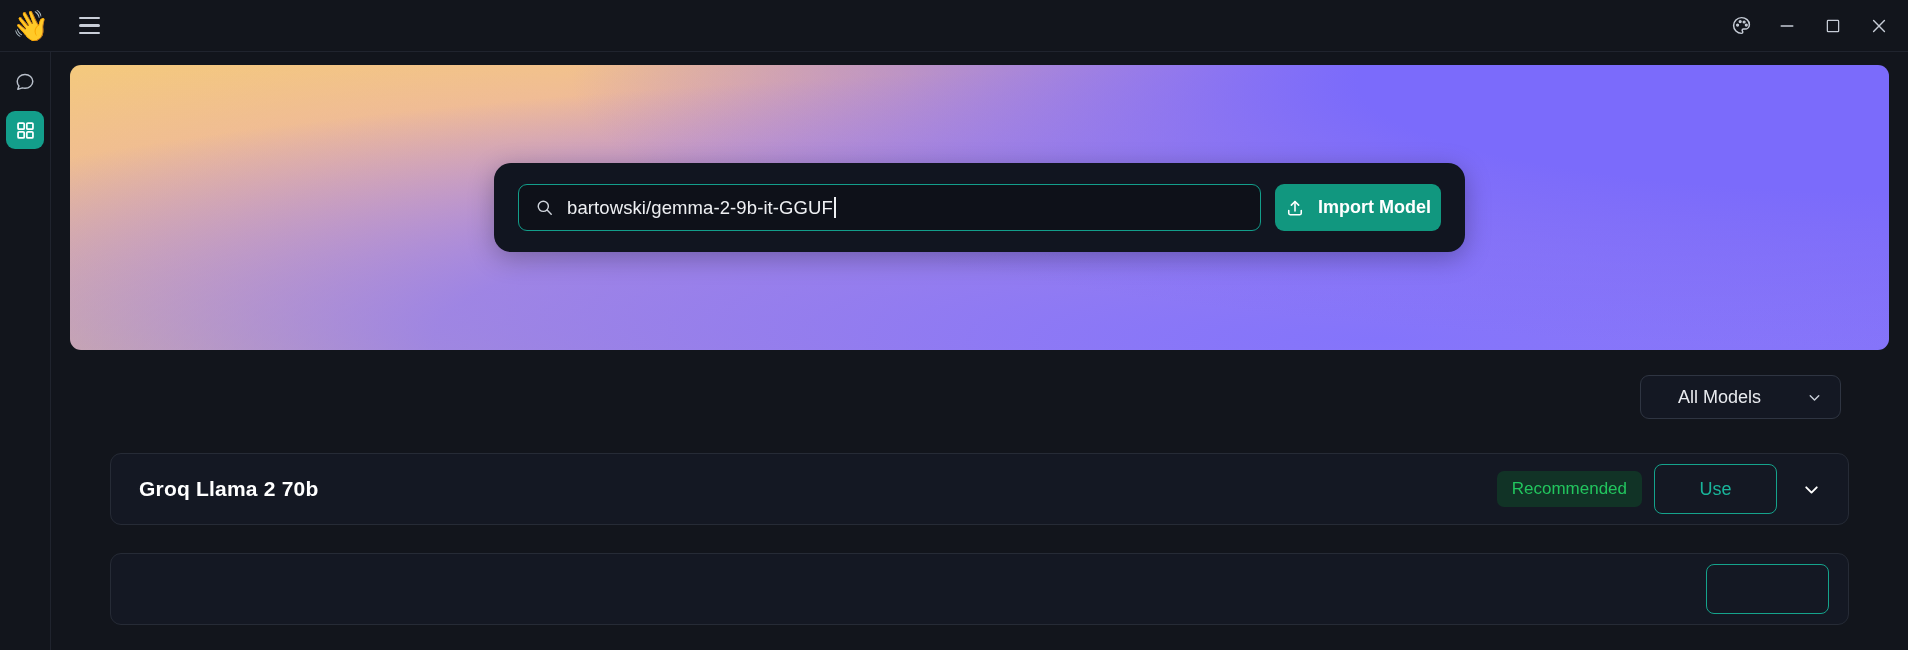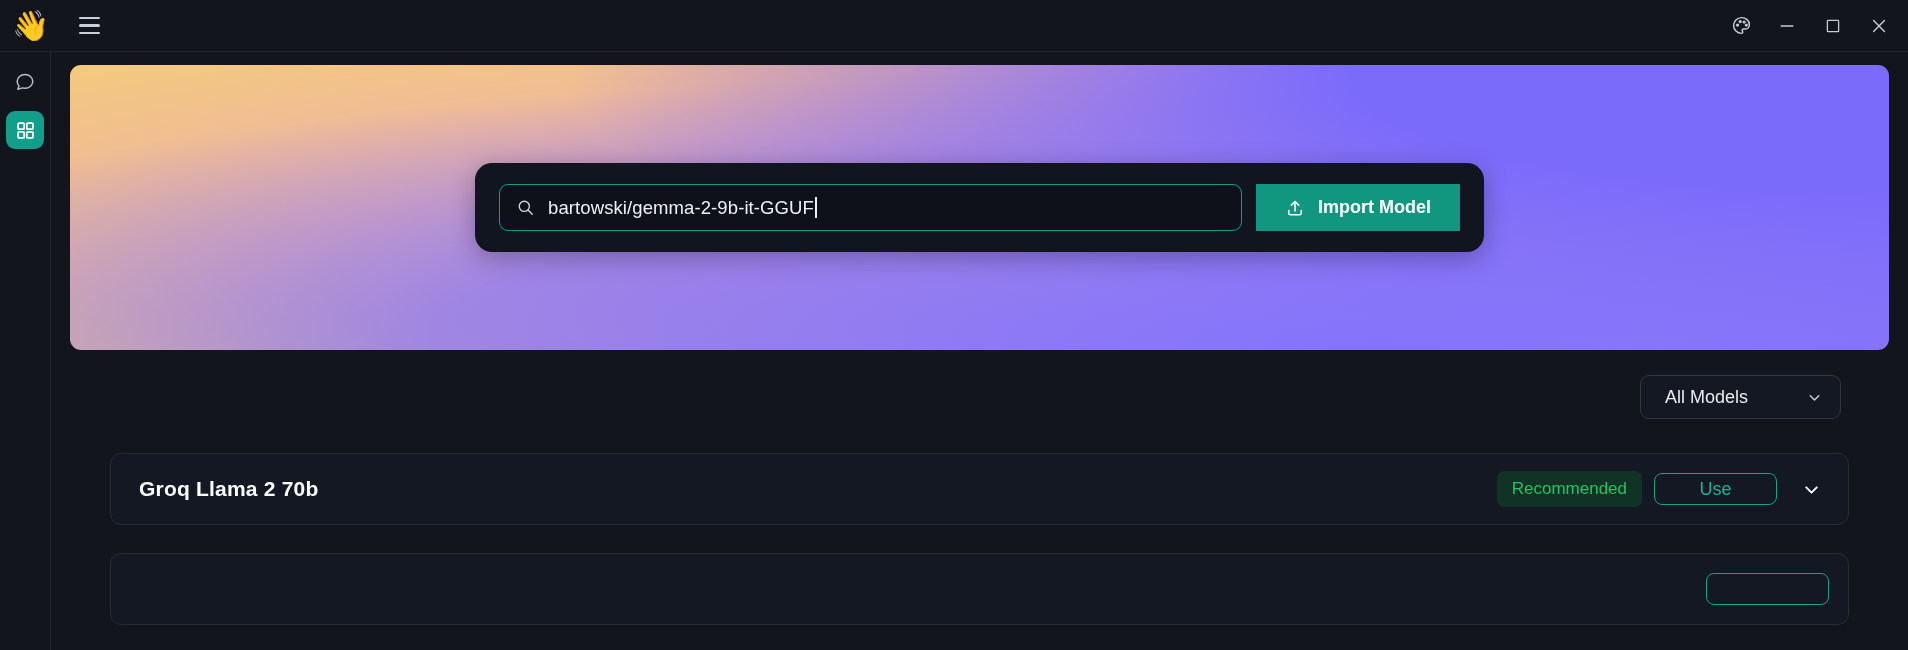--- a/index.html
+++ b/index.html
@@ -180,29 +180,29 @@
     display: inline-block;
     width: 1.6px;
     height: 21px;
     background: #eef0f3;
     margin-left: 1px;
   }
   .import-btn {
     height: 47px;
     background: #11977f;
     border: none;
-    border-radius: 0;
+    border-radius: 9px;
     color: #ffffff;
     font-size: 18px;
     font-weight: bold;
     font-family: "Liberation Sans", sans-serif;
     display: flex;
     align-items: center;
     gap: 13px;
-    padding: 0 29px;
+    padding: 0 10px;
     cursor: pointer;
     white-space: nowrap;
   }
   .import-btn svg { display: block; flex-shrink: 0; }
 
   
   .filter-row {
     display: flex;
     justify-content: flex-end;
     margin-top: 25px;
@@ -210,21 +210,21 @@
   }
   .filter-select {
     width: 201px;
     height: 44px;
     border: 1px solid #2f3542;
     border-radius: 9px;
     background: #141823;
     display: flex;
     align-items: center;
     justify-content: space-between;
-    padding: 0 17px 0 24px;
+    padding: 0 17px 0 37px;
     cursor: pointer;
   }
   .filter-label {
     font-size: 18px;
     color: #e9ebef;
     font-weight: 500;
   }
   .chev { color: #c9ced8; display: flex; }
 
   
@@ -261,21 +261,21 @@
     background: #113326;
     color: #22c55e;
     font-size: 17px;
     font-weight: 500;
     padding: 8px 15px;
     border-radius: 7px;
     white-space: nowrap;
   }
   .use-btn {
     width: 123px;
-    height: 32px;
+    height: 50px;
     border: 1px solid #15a38c;
     border-radius: 8px;
     background: transparent;
     color: #19b49a;
     font-size: 18px;
     font-family: "Liberation Sans", sans-serif;
     cursor: pointer;
     display: flex;
     align-items: center;
     justify-content: center;

